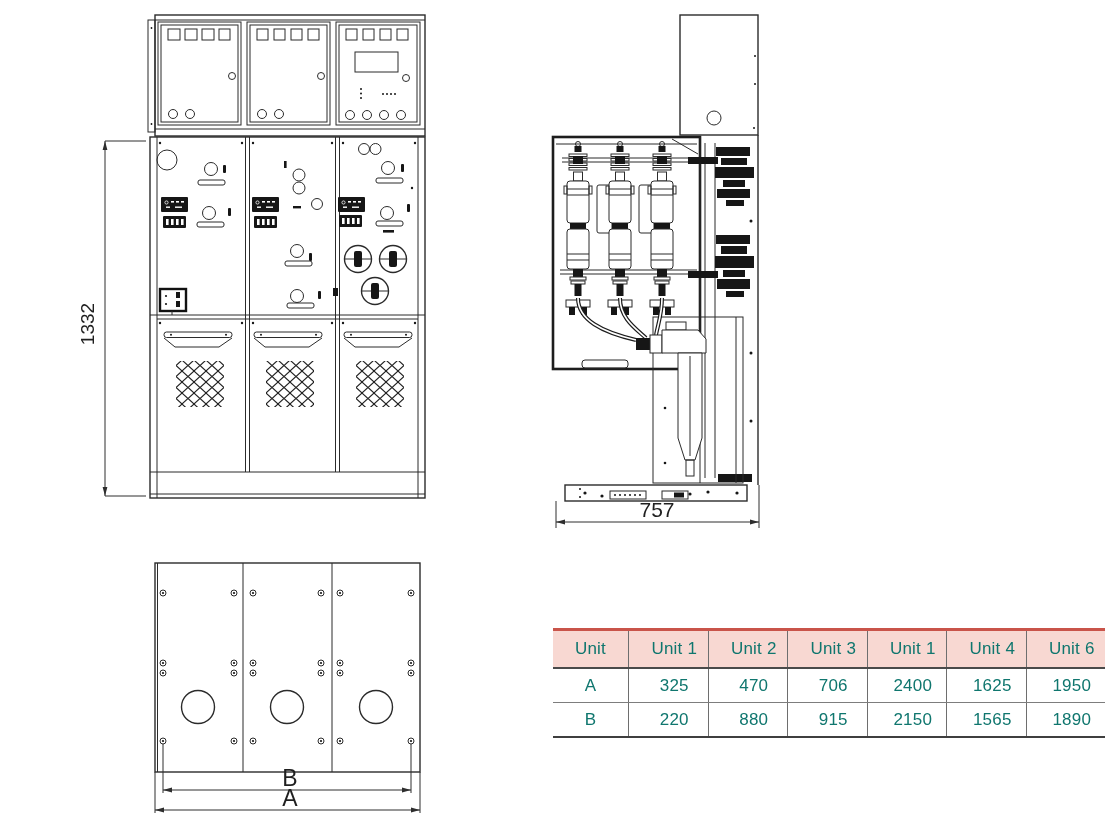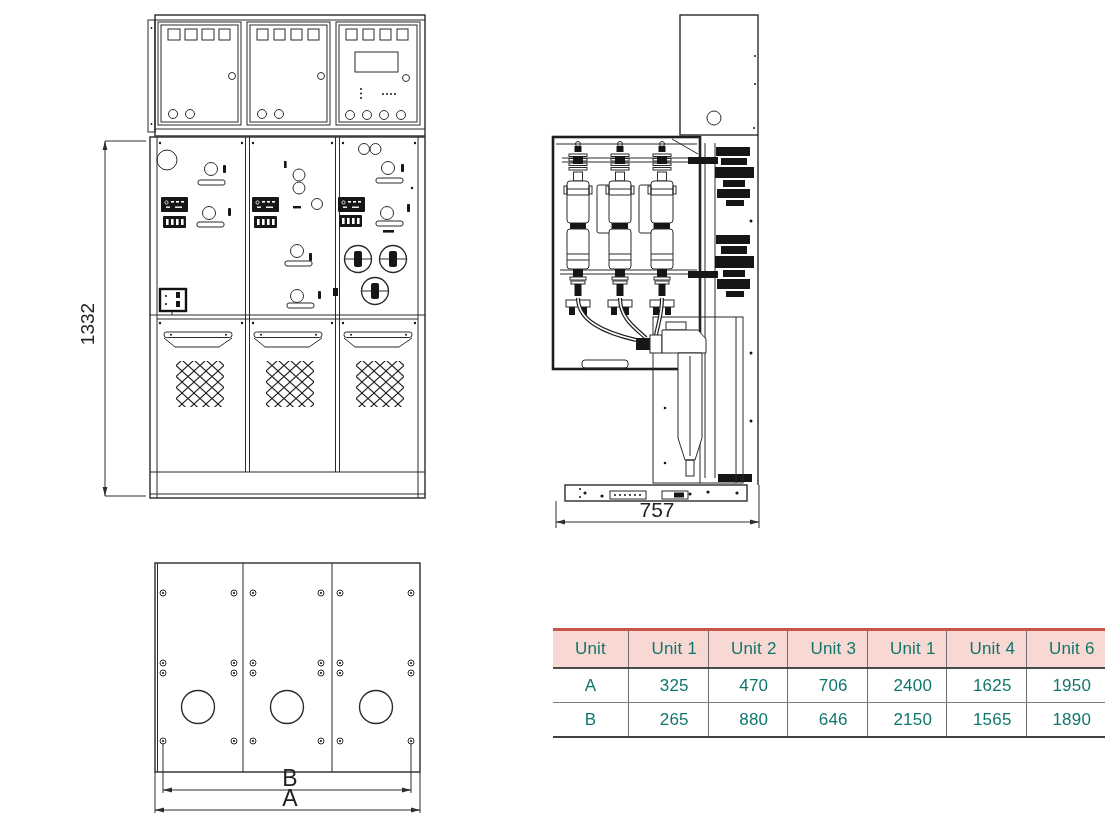--- a/index.html
+++ b/index.html
@@ -566,20 +566,20 @@
     <div class="t-cell">A</div>
     <div class="t-cell">325</div>
     <div class="t-cell">470</div>
     <div class="t-cell">706</div>
     <div class="t-cell">2400</div>
     <div class="t-cell">1625</div>
     <div class="t-cell">1950</div>
   </div>
   <div class="t-row t-body r-b">
     <div class="t-cell">B</div>
-    <div class="t-cell">265</div>
+    <div class="t-cell">220</div>
     <div class="t-cell">880</div>
-    <div class="t-cell">646</div>
+    <div class="t-cell">915</div>
     <div class="t-cell">2150</div>
     <div class="t-cell">1565</div>
     <div class="t-cell">1890</div>
   </div>
 </div>
 
 </body></html>

